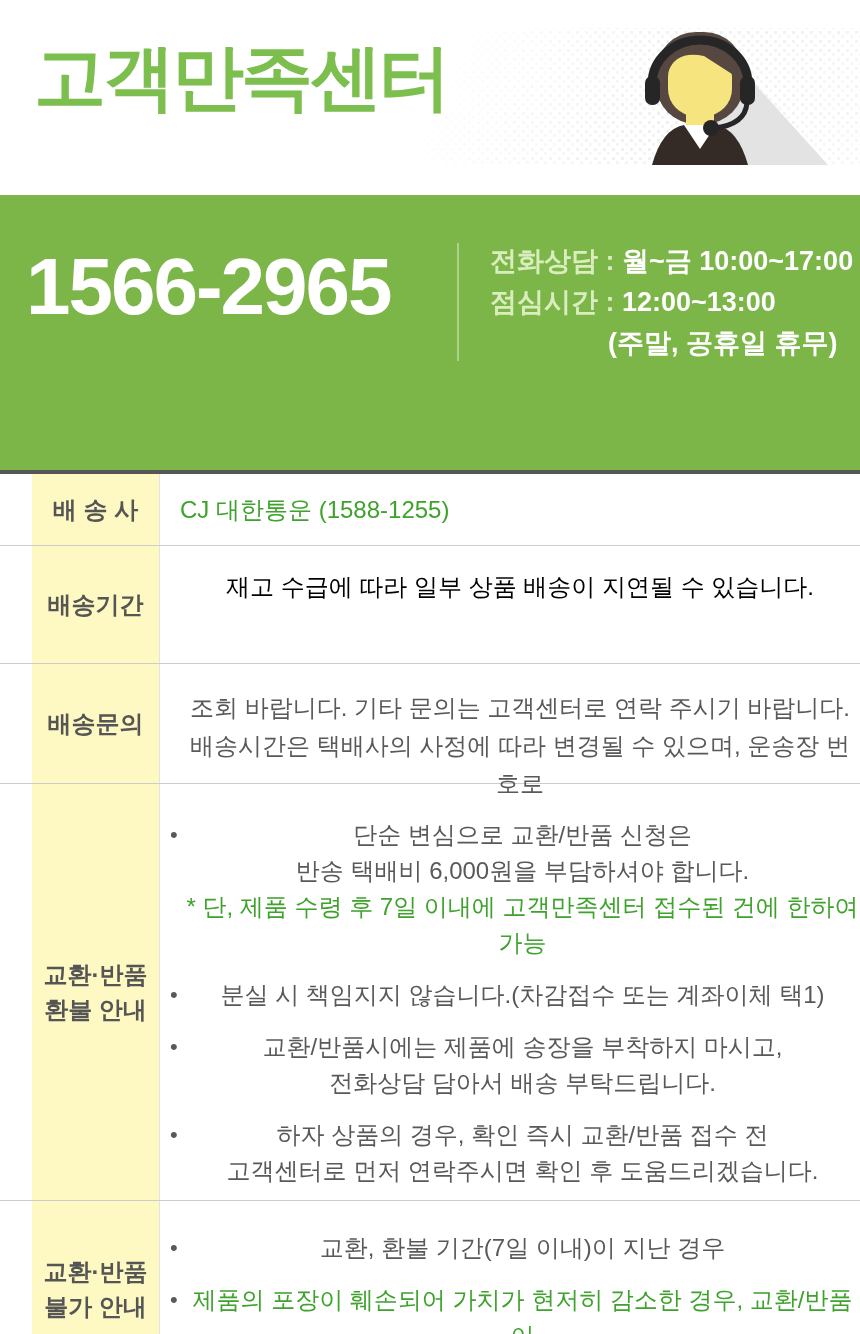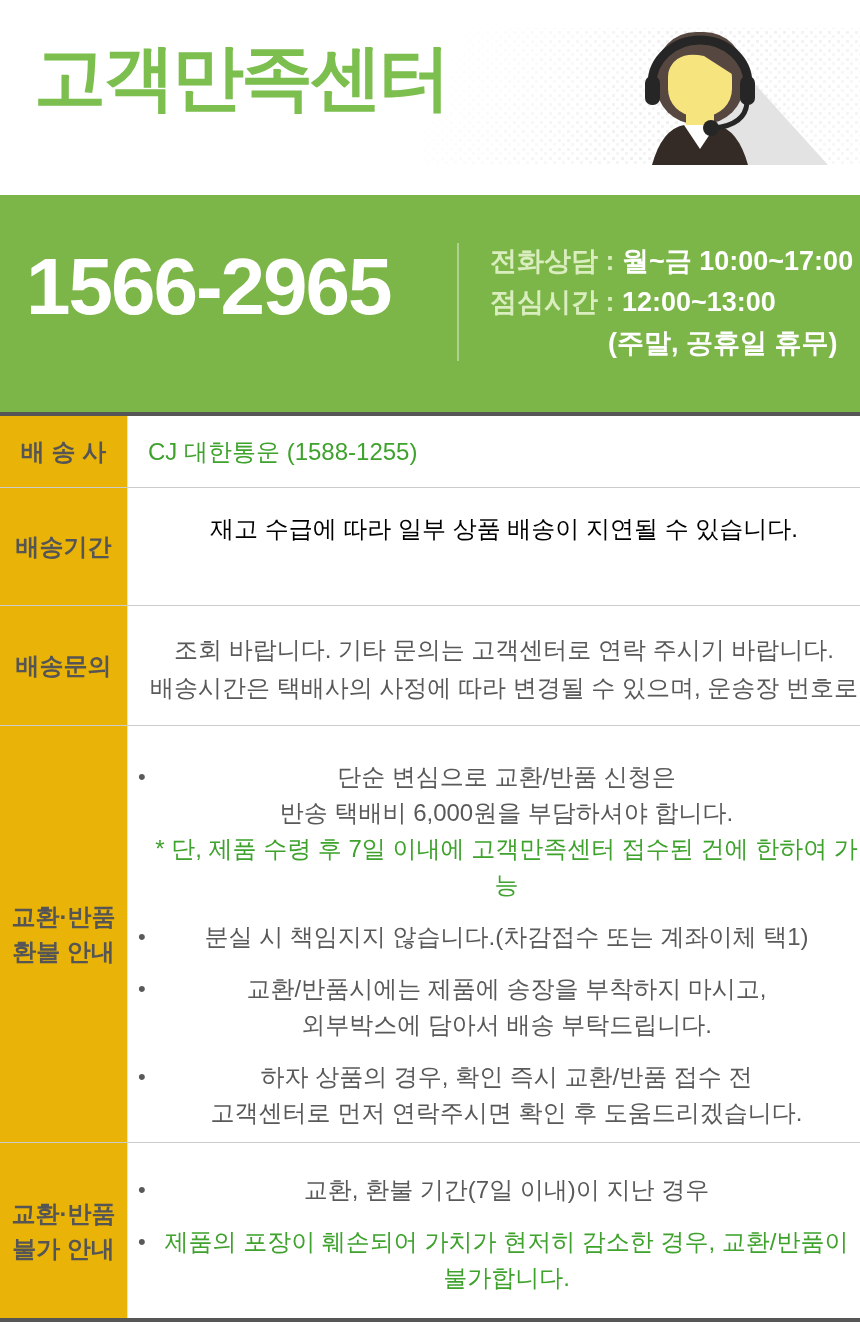--- a/index.html
+++ b/index.html
@@ -23,41 +23,41 @@
     opacity:.55;
   }
   .page-title {
     position:absolute; left:34px; top:34px;
     font-size:72px; font-weight:800; letter-spacing:-3px;
     color:#7cbf4f; line-height:1.2;
   }
   .mascot { position:absolute; left:618px; top:28px; width:240px; height:137px; }
 
   
-  .banner { position:relative; height:217px; background:#7cb548; color:#ffffff; }
+  .banner { position:relative; height:275px; background:#7cb548; color:#ffffff; }
   .phone {
     position:absolute; left:26px; top:42px;
     font-size:80px; font-weight:800; letter-spacing:-2px; line-height:1.25;
   }
   .banner-divider {
     position:absolute; left:457px; top:48px; width:2px; height:118px;
     background:rgba(255,255,255,.38);
   }
   .banner-info { position:absolute; left:478px; top:46px; font-size:27px; line-height:41px; font-weight:700;margin-left:12px; }
   .banner-info .pale { color:#d9edbe; font-weight:700; }
   .banner-info .note-line { padding-left:118px; }
 
   
   .info-table { border-top:4px solid #565656; border-bottom:4px solid #565656; }
   .row { display:flex; border-bottom:1px solid #cccccc; background:#ffffff; }
   .row:last-child { border-bottom:none; }
   .row-label {
-    width:128px; flex:0 0 128px; background:#eab308; border-right:1px solid #e3e3e3;
+    width:128px; flex:0 0 128px; background:#fef9c3; border-right:1px solid #e3e3e3;
     display:flex; flex-direction:column; align-items:center; justify-content:center;
-    color:#555555; font-weight:700; font-size:24px; line-height:35px; text-align:right;
+    color:#555555; font-weight:700; font-size:24px; line-height:35px; text-align:right;margin-left:32px;
   }
   .row-content { flex:1; font-size:24px; color:#595959;text-align:center; }
 
   .r1 { height:72px; }
   .r1 .row-content { display:flex; align-items:center; padding-left:20px; }
   .r2 { height:118px; }
   .r2 .row-content { padding:22px 0 0 20px; line-height:37px; }
   .r3 { height:120px; }
   .r3 .row-content { padding:25px 0 0 20px; line-height:38px; }
   .r4 { height:417px; }
@@ -140,21 +140,21 @@
         <div>반송 택배비 6,000원을 부담하셔야 합니다.</div>
         <div class="green">* 단, 제품 수령 후 7일 이내에 고객만족센터 접수된 건에 한하여 가능</div>
       </div>
       <div class="bullet">
         <span class="dot">•</span>
         <div>분실 시 책임지지 않습니다.(차감접수 또는 계좌이체 택1)</div>
       </div>
       <div class="bullet">
         <span class="dot">•</span>
         <div>교환/반품시에는 제품에 송장을 부착하지 마시고,</div>
-        <div>외부박스에 담아서 배송 부탁드립니다.</div>
+        <div>전화상담 담아서 배송 부탁드립니다.</div>
       </div>
       <div class="bullet">
         <span class="dot">•</span>
         <div>하자 상품의 경우, 확인 즉시 교환/반품 접수 전</div>
         <div>고객센터로 먼저 연락주시면 확인 후 도움드리겠습니다.</div>
       </div>
     </div>
   </div>
 
   <div class="row r5">

